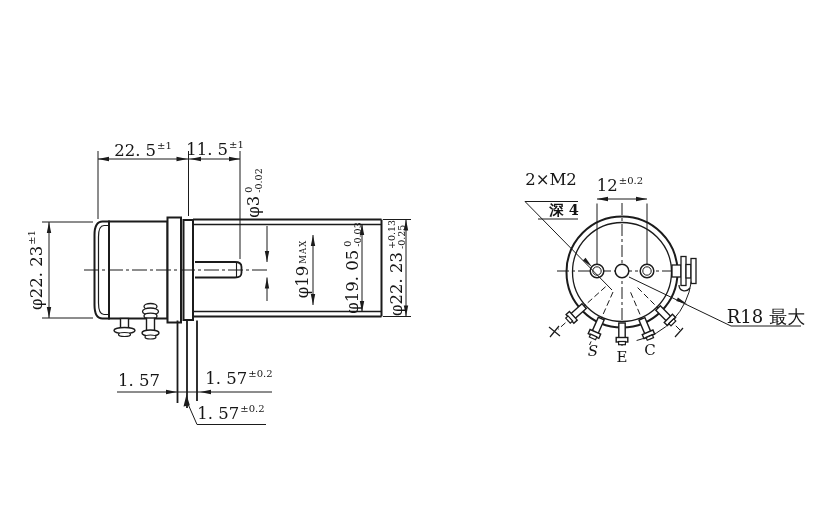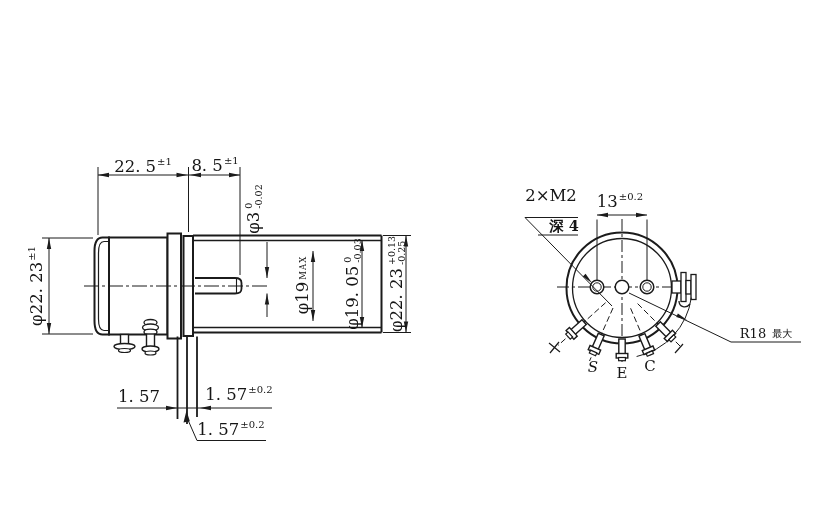--- a/index.html
+++ b/index.html
@@ -1,28 +1,28 @@
 <!DOCTYPE html>
 <html><head>
 <meta charset="utf-8">
 <style>
   html,body{margin:0;padding:0;background:#fff;}
   #canvas{position:relative;width:814px;height:450px;background:#ffffff;overflow:hidden;
-          font-family:"DejaVu Serif","Liberation Serif",serif;color:#151515;margin-top:16px;}
+          font-family:"DejaVu Serif","Liberation Serif",serif;color:#151515;}
   svg{position:absolute;left:0;top:0;}
   .lbl{position:absolute;transform:translate(-50%,-50%);white-space:nowrap;
        font-size:16.5px;line-height:1;display:flex;align-items:center;color:#151515;}
   .rot{transform:translate(-50%,-50%) rotate(-90deg);}
   .sup{font-size:10px;position:relative;top:-5px;margin-left:1px;letter-spacing:0;}
   .stk{display:inline-flex;flex-direction:column;font-size:9.5px;line-height:1.1;
        margin-left:3px;text-align:left;}
   .sml{font-size:8.5px;letter-spacing:1px;margin-left:2px;}
   .cjk{font-size:14.5px;font-weight:bold;}
-  .r18v{font-size:13px;}
-  .r18s{font-size:10px;margin-left:6px;}
+  .r18v{font-size:18px;}
+  .r18s{font-size:18px;margin-left:6px;}
   .it{font-style:italic;}
   .pin{font-size:15px;}
 </style>
 </head>
 <body>
 
 <div id="canvas">
 
   <svg width="814" height="509" viewBox="0 0 814 509">
     <g stroke="#1b1b1b" fill="none" stroke-linecap="butt">
@@ -159,21 +159,21 @@
       </g>
     </g>
   </svg>
 
   <div class="lbl" style="left:143px;top:151px">
     <span>22. 5</span>
       <span class="sup">±1</span>
   </div>
 
   <div class="lbl" style="left:215px;top:150px">
-    <span>8. 5</span>
+    <span>11. 5</span>
       <span class="sup">±1</span>
   </div>
 
   <div class="lbl rot" style="left:254px;top:193px">
     <span>φ3</span>
     <span class="stk">
         <span>0</span>
         <span>-0.02</span>
       </span>
   </div>
@@ -212,21 +212,21 @@
     <span>1. 57</span>
       <span class="sup">±0.2</span>
   </div>
 
   <div class="lbl" style="left:231px;top:414px">
     <span>1. 57</span>
       <span class="sup">±0.2</span>
   </div>
 
   <div class="lbl" style="left:620px;top:186px">
-    <span>13</span>
+    <span>12</span>
       <span class="sup">±0.2</span>
   </div>
 
   <div class="lbl" style="left:551px;top:180px">
     <span>2×M2</span>
   </div>
   <div class="lbl cjk" style="left:564px;top:210px">
     <span>深 4</span>
   </div>
 

